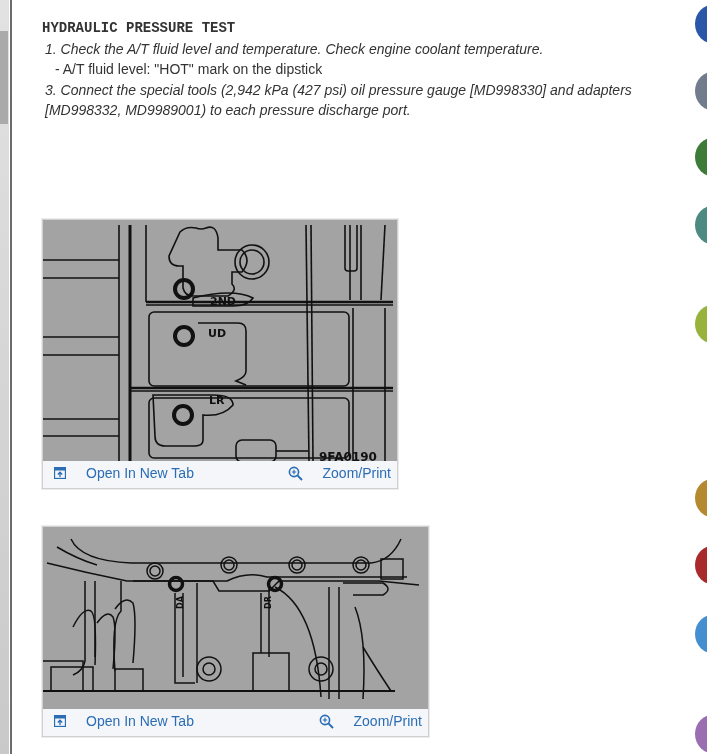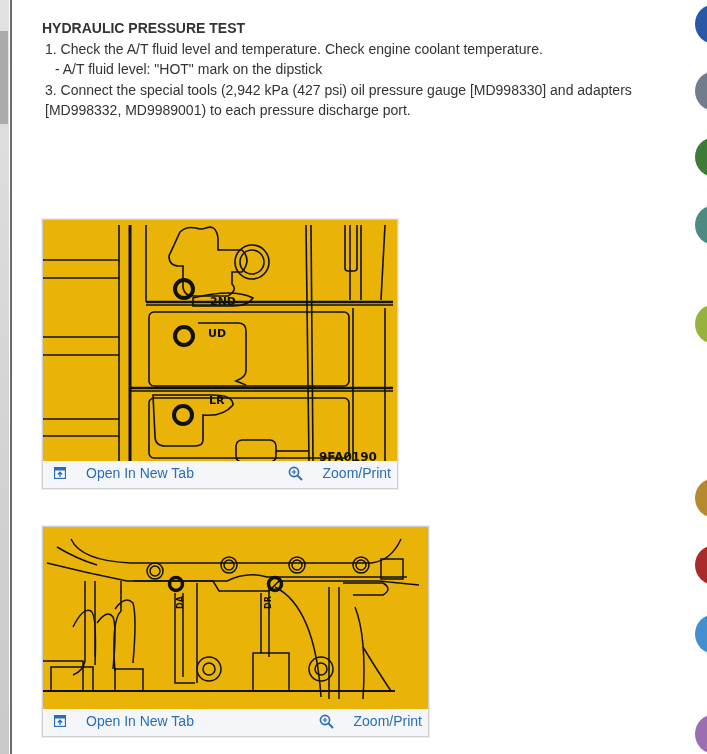--- a/index.html
+++ b/index.html
@@ -18,30 +18,30 @@
     background:#aaaaaa;
   }
   .left-rule {
     position:absolute; left:10px; top:0; width:2px; height:754px;
     background:#6b6b6b;
   }
   .content {
     position:absolute; left:42px; top:18px; width:600px;
     font-size:14px; line-height:20.5px;
   }
-  .title { font-weight:bold; font-size:14px; margin:0 0 0 0; color:#333; }
+  .title { font-weight:bold; font-size:14px; margin:0 0 0 0; color:#333;font-family:Liberation Mono, monospace; }
   .line { white-space:nowrap; }
-  .step { padding-left:3px; }
+  .step { padding-left:3px;font-style:italic; }
   .sub { padding-left:13px; }
   .wrap { white-space:normal; }
   b { color:#333; }
 
   .figure {
     position:absolute; left:42px; border:1px solid #d0d0d0;
-    box-shadow:0 0 0 1px #ececec; background:#eab308;
+    box-shadow:0 0 0 1px #ececec; background:#a3a3a3;
   }
   .fig1 { top:219px; width:354px; height:268px; }
   .fig2 { top:526px; width:385px; height:209px; }
   .fig-img { position:absolute; left:0; top:0; }
   .fig-footer {
     position:absolute; left:0; right:0; bottom:0; height:27px;
     background:#f4f6f9;
     font-size:14px; color:#2a6db5;
   }
   .fig-link {

